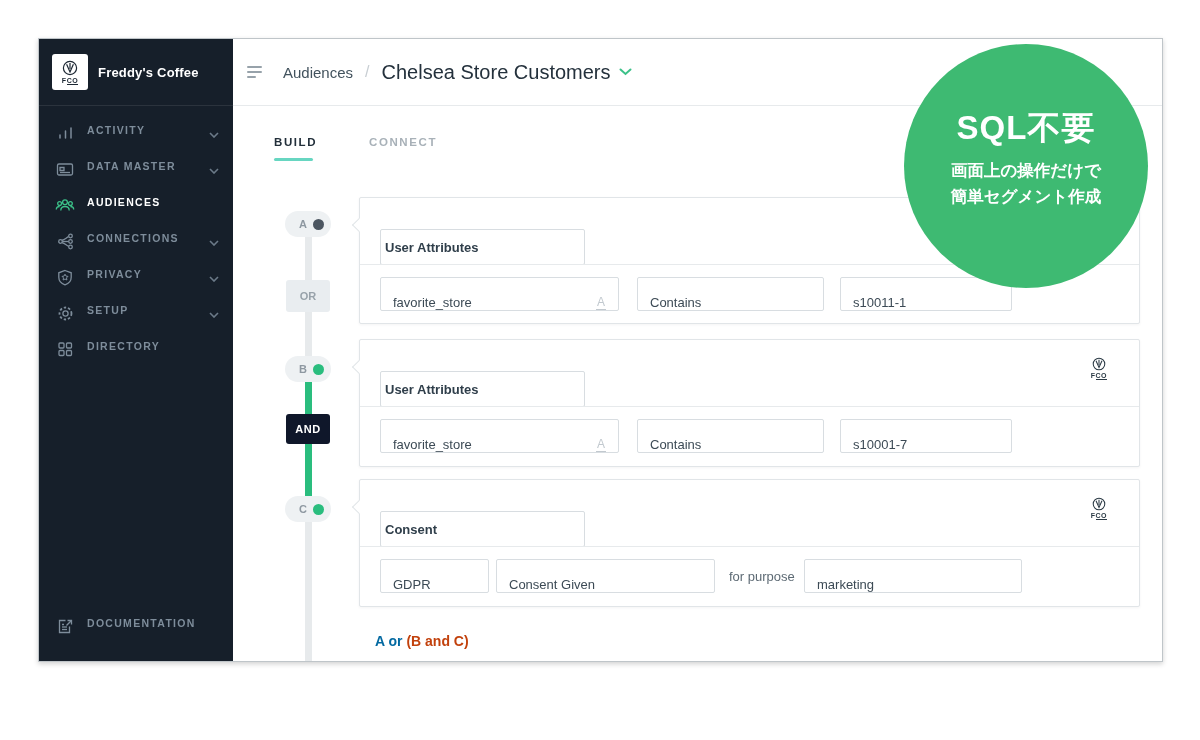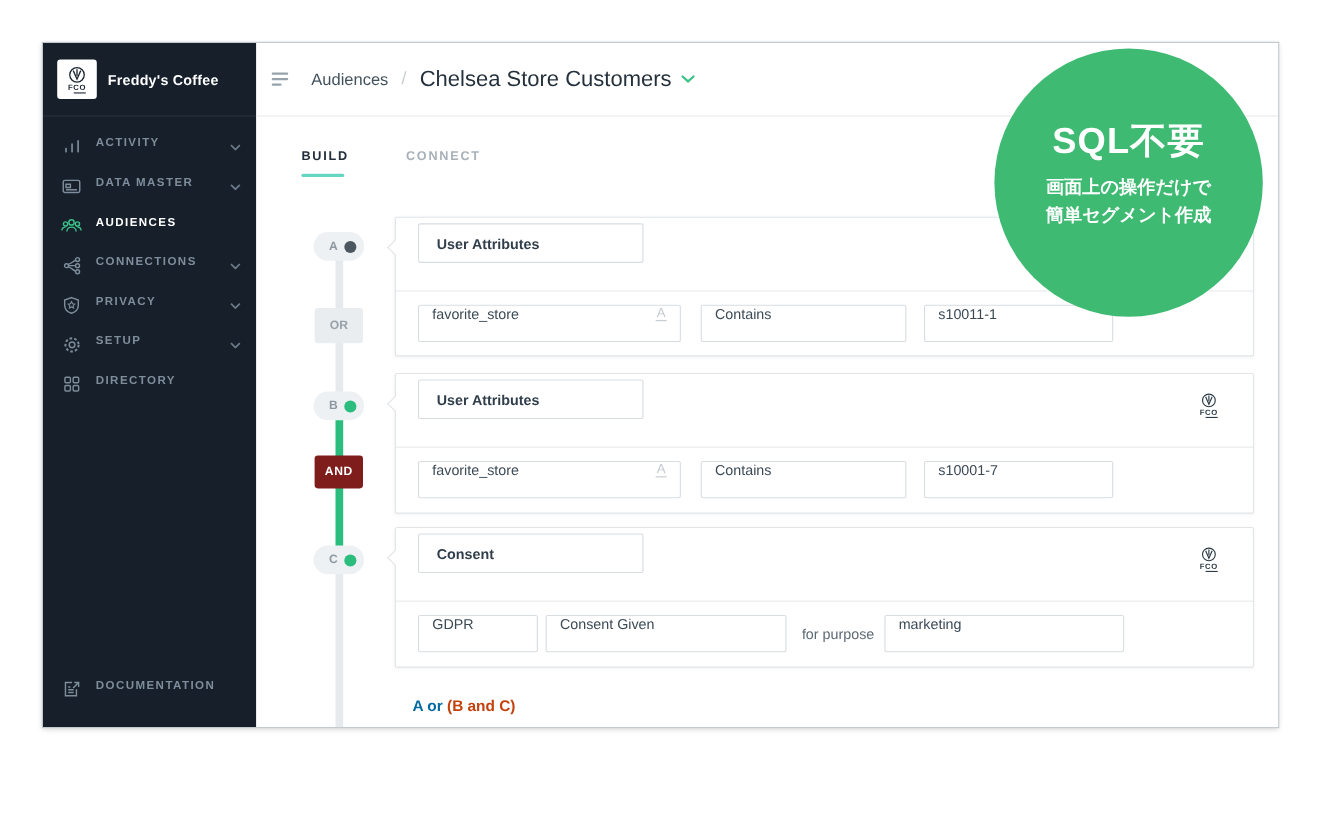--- a/index.html
+++ b/index.html
@@ -51,35 +51,35 @@
   .rail-c { top:403px; height:158px; }
   .pill { position:absolute; left:52px; width:46px; height:26px; background:#eef1f3; border-radius:13px;
           display:flex; align-items:center; justify-content:space-between; padding:0 7px 0 14px; }
   .pill .plbl { font-size:11px; font-weight:bold; color:#8e98a1; }
   .pill .pdot { width:11px; height:11px; border-radius:50%; }
   .pill-a { top:105px; } .pill-b { top:250px; } .pill-c { top:390px; }
   .dot-dark { background:#4c5661; } .dot-green { background:#2abd7e; }
   .logic-badge { position:absolute; left:53px; width:44px; display:flex; align-items:center; justify-content:center;
                  border-radius:3px; font-size:11px; font-weight:bold; }
   .badge-or { top:174px; height:32px; background:#e9edf0; color:#98a2aa; }
-  .badge-and { top:308px; height:30px; background:#7f1d1d; color:#fff; letter-spacing:.5px; }
+  .badge-and { top:308px; height:30px; background:#0f172a; color:#fff; letter-spacing:.5px; }
 
   
   .card { position:absolute; left:126px; width:781px; background:#fff; border:1px solid #e1e5e8; border-radius:2px;
           box-shadow:0 1px 3px rgba(31,45,61,.05); }
   .card-a { top:91px; height:127px; } .card-b { top:233px; height:128px; } .card-c { top:373px; height:128px; }
   .notch { position:absolute; left:-6px; top:22px; width:10px; height:10px; background:#fff;
            border-left:1px solid #e1e5e8; border-bottom:1px solid #e1e5e8; transform:rotate(45deg); }
   .card-header { position:relative; height:66px; }
-  .select-box { position:absolute; left:20px; top:5px; width:205px; height:36px; border:1px solid #d8dde1; border-radius:2px;
-                display:flex; align-items:center; padding:0 16px; font-size:13px; font-weight:bold; color:#2f3e4a; cursor:pointer; }
+  .select-box { position:absolute; left:20px; top:31px; width:205px; height:36px; border:1px solid #d8dde1; border-radius:2px;
+                display:flex; align-items:center; padding:0 4px; font-size:13px; font-weight:bold; color:#2f3e4a; cursor:pointer; }
   .card-brand { position:absolute; right:32px; top:17px; color:#2b3a45; }
   .card-row { position:relative; border-top:1px solid #e7eaec; height:60px; }
   .fbox { position:absolute; top:12px; height:34px; border:1px solid #d8dde1; border-radius:2px; background:#fff;
-          display:flex; align-items:flex-start; padding:0 12px; font-size:13px; color:#3c4a55; cursor:pointer; }
+          display:flex; align-items:flex-end; padding:0 12px; font-size:13px; color:#3c4a55; cursor:pointer; }
   .type-a { margin-left:auto; font-size:12px; color:#c2c9cf; border-bottom:1px solid #c2c9cf; line-height:1.1; padding:0 1px; }
   .f-attr { left:20px; width:239px; } .f-op { left:277px; width:187px; } .f-val { left:480px; width:172px; }
   .f-reg { left:20px; width:109px; } .f-status { left:136px; width:219px; }
   .purpose-lbl { position:absolute; left:369px; top:12px; height:34px; display:flex; align-items:center; font-size:13px; color:#5d6a74; }
   .f-purpose { left:444px; width:218px; }
 
   
   .summary { position:absolute; left:142px; top:527px; font-size:14px; font-weight:bold; }
   .sum-gray { color:#0369a1; } .sum-green { color:#c2410c; }
 

